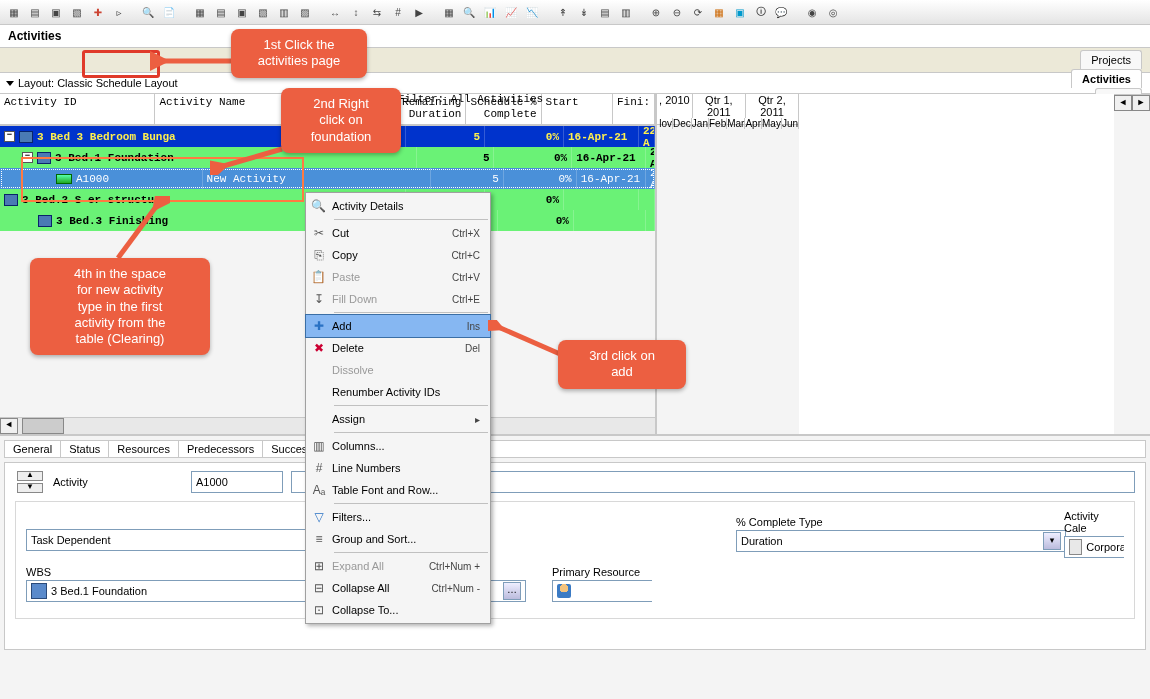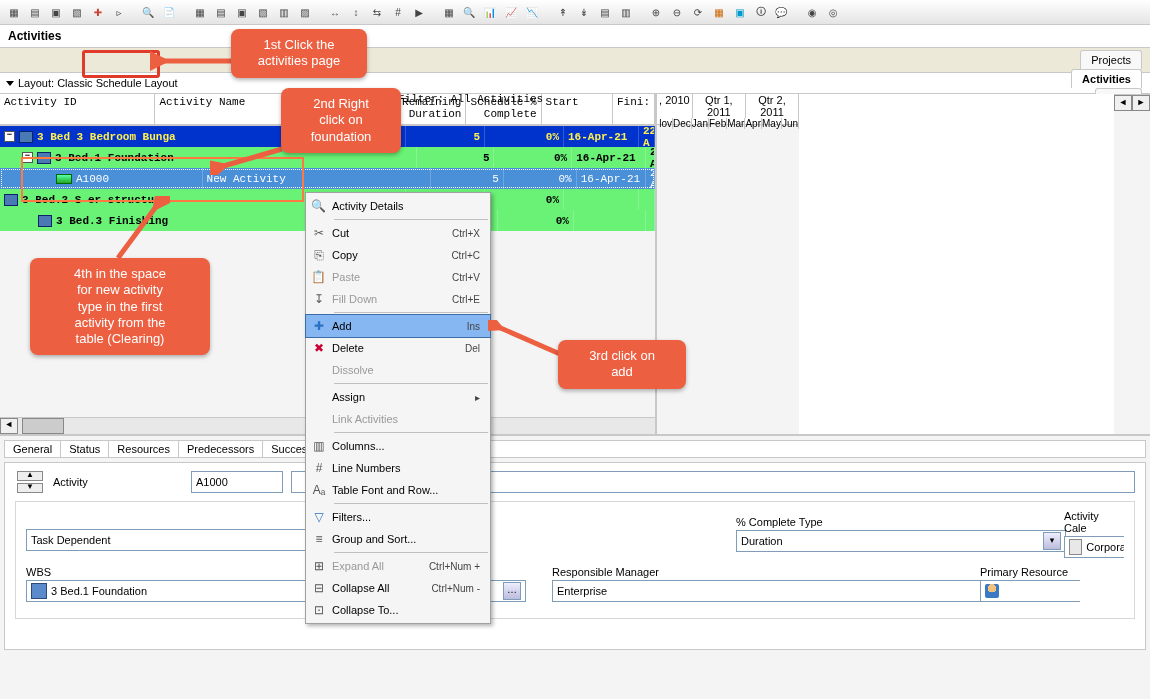--- a/index.html
+++ b/index.html
@@ -304,26 +304,20 @@
     <div class="row2" style="margin-top:6px">
       <div style="width:490px">
         <div class="field-label">WBS</div>
         <div class="field-box" style="width:100%;margin-top:2px">
           <span class="small-icon"></span>
           <span>3  Bed.1  Foundation</span>
           <div class="dropdown-arrow" style="margin-left:auto;font-size:10px">…</div>
         </div>
       </div>
       <div style="width:20px"></div>
-      <div style="width:420px">
-        <div class="field-label">Responsible Manager</div>
-        <div class="field-box" style="width:100%;margin-top:2px">
-          <span>Enterprise</span>
-        </div>
-      </div>
       <div style="width:100px;overflow:hidden">
         <div class="field-label">Primary Resource</div>
         <div class="field-box" style="width:100%;margin-top:2px">
           <span class="person-icon"></span>
         </div>
       </div>
     </div>
   </div>
 </div>
 
@@ -361,29 +355,29 @@
     </div>
   <div class="mi">
       <div class="ic" style="color:#c03">✖</div>
       <div class="lbl">Delete</div>
       <div class="sc">Del</div>
     </div>
   <div class="mi disabled">
       <div class="ic"></div>
       <div class="lbl">Dissolve</div>
     </div>
+  <div class="mi">
+      <div class="ic"></div>
+      <div class="lbl">Renumber Activity IDs</div>
+    </div>
   <div class="sep"></div>
   <div class="mi">
       <div class="ic"></div>
       <div class="lbl">Assign</div>
       <div class="sc">▸</div>
-    </div>
-  <div class="mi disabled">
-      <div class="ic"></div>
-      <div class="lbl">Link Activities</div>
     </div>
   <div class="sep"></div>
   <div class="mi">
       <div class="ic">▥</div>
       <div class="lbl">Columns...</div>
     </div>
   <div class="mi">
       <div class="ic">#</div>
       <div class="lbl">Line Numbers</div>
     </div>

